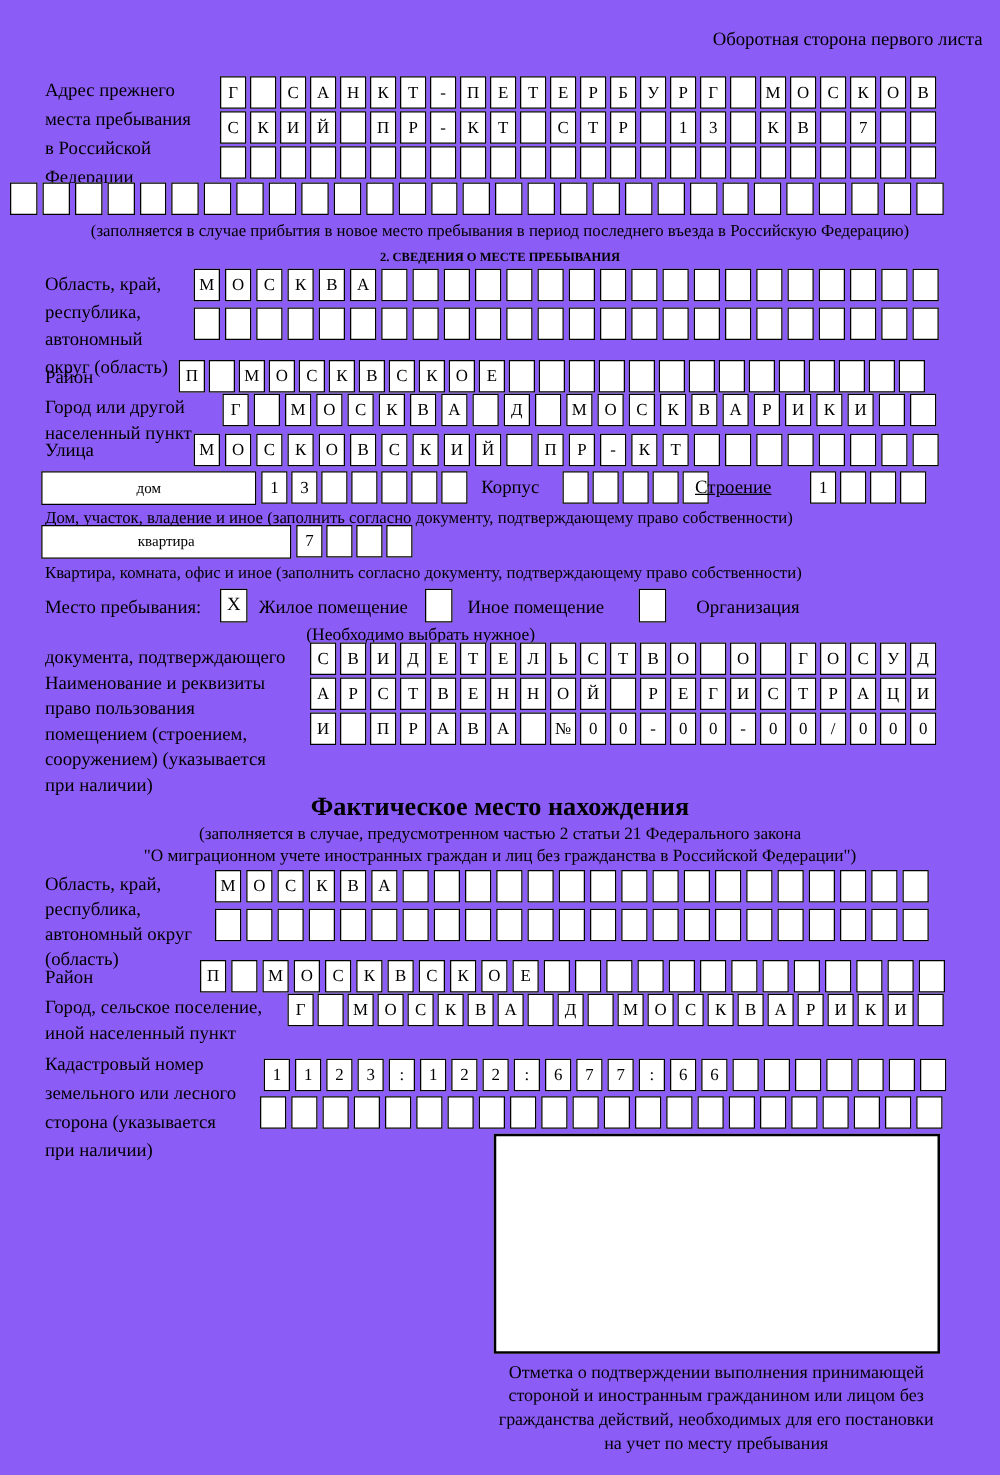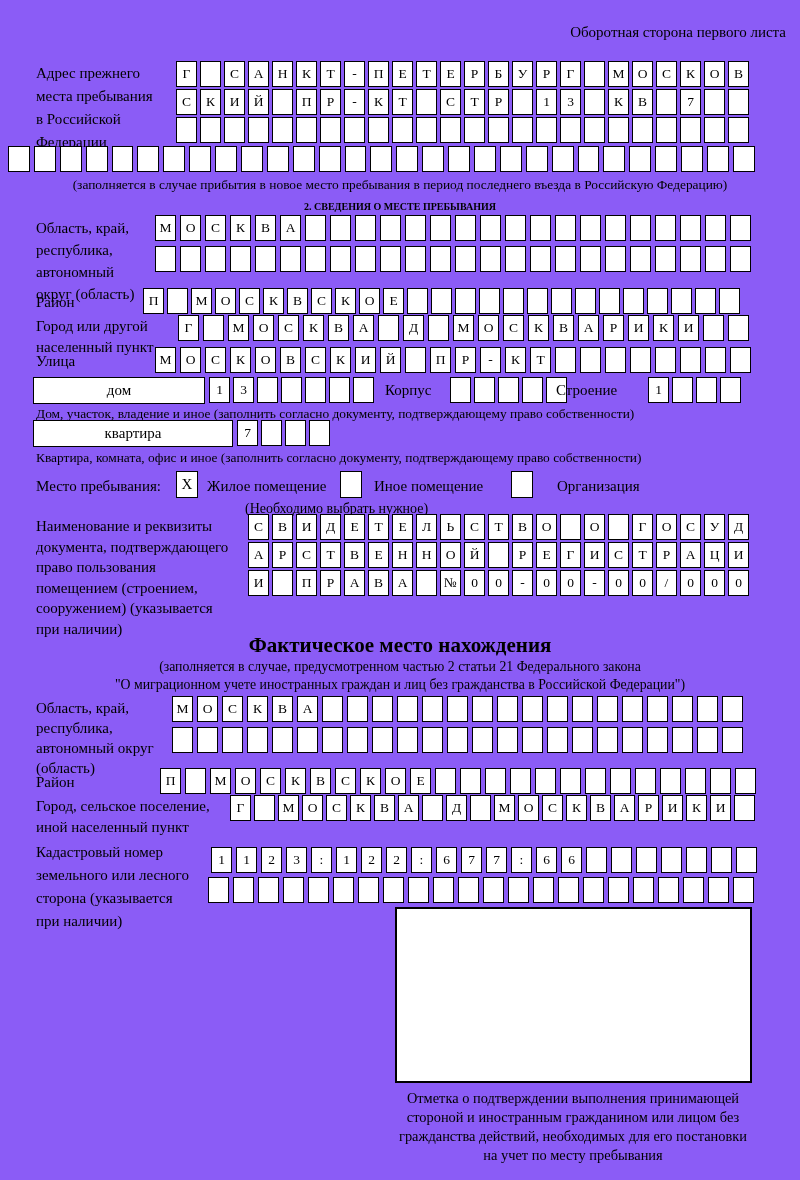--- a/index.html
+++ b/index.html
@@ -16,21 +16,21 @@
   .gap4{gap:4px;}
   .cell{
     flex:0 0 21px;width:21px;height:26px;box-sizing:border-box;border:1.5px solid #000;
     display:inline-flex;align-items:center;justify-content:center;
     font-size:13.5px;background:#fff;overflow:hidden;
   }
   .fullrow{width:747px;gap:4px;}
   .fullrow .cell{flex:1 1 auto;width:auto;}
   .longbox{
     position:absolute;height:27px;box-sizing:border-box;border:1.5px solid #000;
-    display:flex;align-items:center;justify-content:center;font-size:15px;background:#fff;
+    display:flex;align-items:center;justify-content:center;font-size:12px;background:#fff;
   }
   .checkbox{
     position:absolute;width:22px;height:27px;box-sizing:border-box;border:1.5px solid #000;
     display:flex;align-items:center;justify-content:center;font-size:15px;background:#fff;
   }
   .stampbox{position:absolute;box-sizing:border-box;border:2px solid #000;background:#fff;}
   .stampcap{position:absolute;font-size:14.4px;line-height:19px;text-align:center;}
   .stampcap div{white-space:nowrap;}
 </style>
 </head>
@@ -316,21 +316,21 @@
       <span class="cell"></span>
     </div>
   <div class="label" style="left:385px;top:380px;">Корпус</div>
   <div class="boxrow" style="left:450px;top:377px;">
       <span class="cell"></span>
       <span class="cell"></span>
       <span class="cell"></span>
       <span class="cell"></span>
       <span class="cell"></span>
     </div>
-  <div class="label" style="left:556px;top:380px;">Строение</div>
+  <div class="label" style="left:556px;top:380px;text-decoration:underline;">Строение</div>
   <div class="boxrow" style="left:648px;top:377px;">
       <span class="cell">1</span>
       <span class="cell"></span>
       <span class="cell"></span>
       <span class="cell"></span>
     </div>
   <div class="caption" style="left:36px;top:406px;">Дом, участок, владение и иное (заполнить согласно документу, подтверждающему право собственности)</div>
 
   <div class="longbox" style="left:33px;top:420px;width:200px;">квартира</div>
   <div class="boxrow" style="left:237px;top:420px;">
@@ -344,22 +344,22 @@
   <div class="label" style="left:36px;top:476px;">Место пребывания:</div>
   <div class="checkbox" style="left:176px;top:471px;">X</div>
   <div class="label" style="left:207px;top:476px;">Жилое помещение</div>
   <div class="checkbox" style="left:340px;top:471px;"></div>
   <div class="label" style="left:374px;top:476px;">Иное помещение</div>
   <div class="checkbox" style="left:511px;top:471px;"></div>
   <div class="label" style="left:557px;top:476px;">Организация</div>
   <div class="caption" style="left:245px;top:501px;font-size:14px;">(Необходимо выбрать нужное)</div>
 
   <div class="label lines" style="left:36px;top:516px;line-height:20.5px;">
+      <div>документа, подтверждающего</div>
       <div>Наименование и реквизиты</div>
-      <div>документа, подтверждающего</div>
       <div>право пользования</div>
       <div>помещением (строением,</div>
       <div>сооружением) (указывается</div>
       <div>при наличии)</div>
     </div>
   <div class="boxrow" style="left:248px;top:514px;">
       <span class="cell">С</span>
       <span class="cell">В</span>
       <span class="cell">И</span>
       <span class="cell">Д</span>

